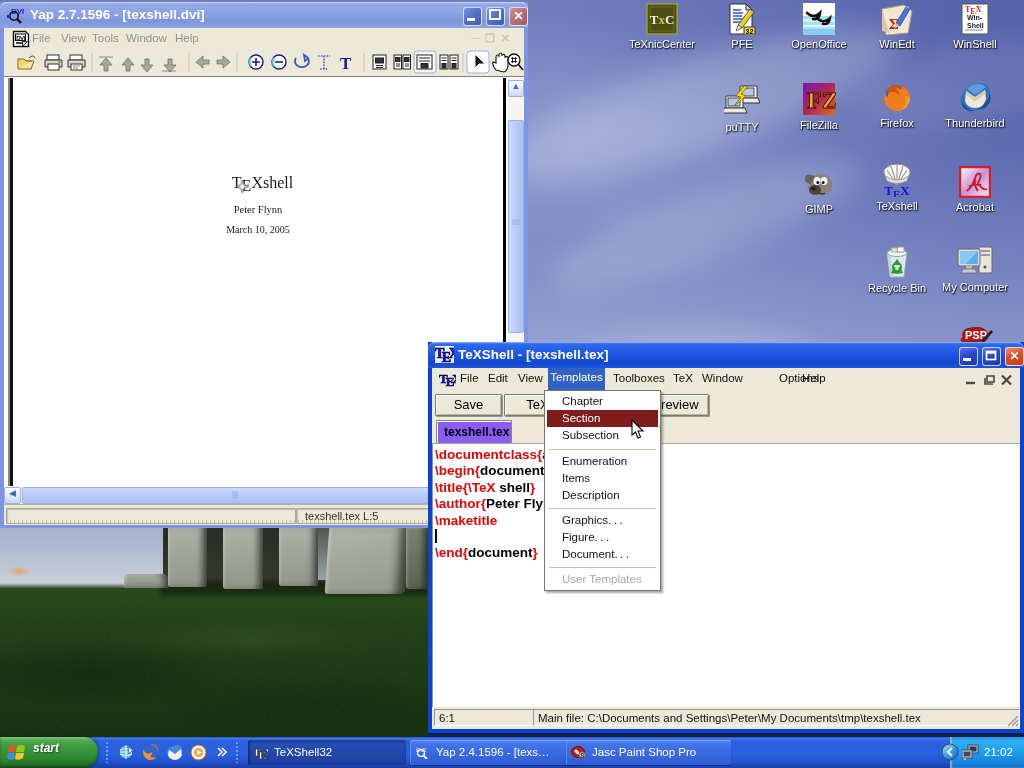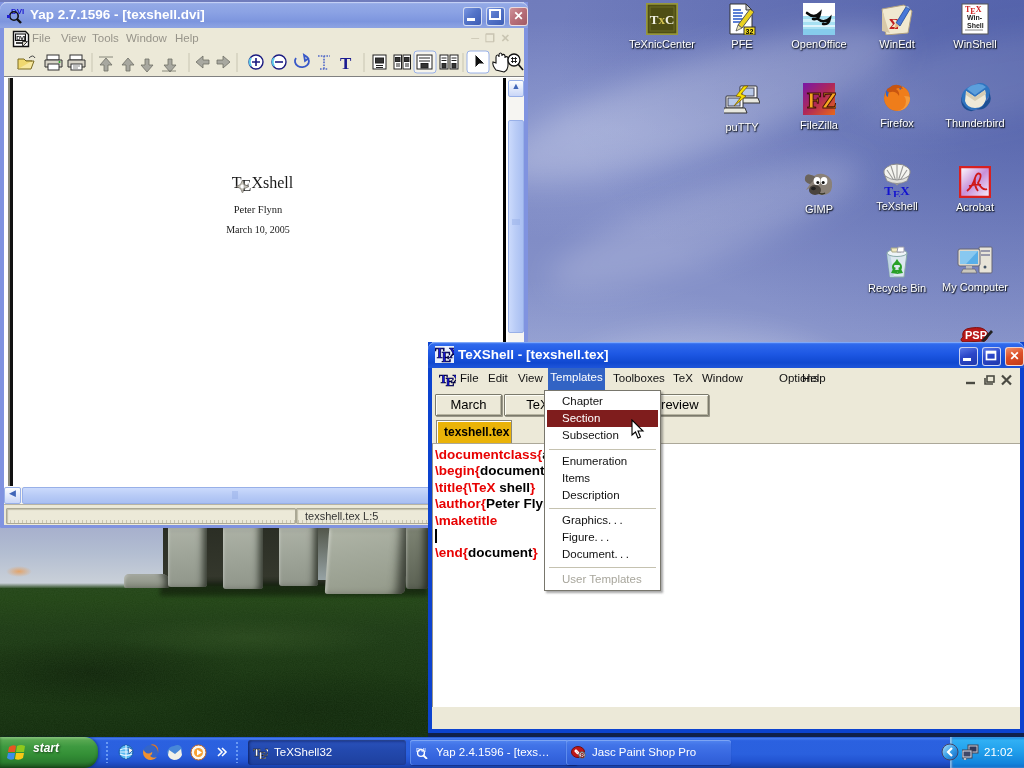--- a/index.html
+++ b/index.html
@@ -49,21 +49,21 @@
 
 #tx{left:428px;top:342px;width:596px;height:391px;background:#ece9d8;border:4px solid #0c43cf;border-top:none;box-sizing:border-box;}
 #tx .tbar{left:-4px;right:-4px;background:linear-gradient(180deg,#5a8ef8 0%,#2e68ec 10%,#1e58e4 45%,#1048d0 80%,#1c53d8 96%);box-shadow:inset 0 1px 0 #7fa8f8;}
 #tx .wbtn{background:linear-gradient(160deg,#5a78e8,#2c46c8 45%,#2038ac);}
 #tx .wbtn.cls{background:linear-gradient(160deg,#f09068,#dd4f28 45%,#c23c18);}
 #txmenu{height:22px;}
 #txmenu .mitem{color:#111;}
 #txtools{height:29px;}
 .cbtn{position:absolute;top:4px;height:20px;background:#ece9d8;border:1px solid #7b7a6c;border-radius:1px;box-shadow:inset 1px 1px 0 #fdfdf6, inset -1px -1px 0 #b8b5a2, 1px 1px 0 #9a9788;box-sizing:content-box;text-align:center;font-size:13px;color:#000;line-height:19px;}
 #txtabs{height:24px;position:relative;background:#ece9d8;border-bottom:0;}
-#txtab{position:absolute;left:4px;top:1px;width:76px;height:23px;background:#eab308;border:1px solid #8a887a;border-bottom:none;box-shadow:inset 1px 1px 0 #fff;box-sizing:border-box;font-weight:bold;font-size:12px;padding:4px 0 0 7px;}
+#txtab{position:absolute;left:4px;top:1px;width:76px;height:23px;background:#8b5cf6;border:1px solid #8a887a;border-bottom:none;box-shadow:inset 1px 1px 0 #fff;box-sizing:border-box;font-weight:bold;font-size:12px;padding:4px 0 0 7px;}
 #txedit{position:relative;background:#fff;height:264px;border-left:1px solid #9a9789;font-weight:bold;font-size:13.5px;font-family:"Liberation Sans",sans-serif;border-top:1px solid #aca899;box-sizing:border-box;}
 #txedit .ln{position:absolute;left:2px;white-space:pre;}
 .rd{color:#e80202;}
 #txstatus{position:absolute;left:0;top:365px;width:588px;height:22px;background:#ece9d8;font-size:11.5px;color:#111;}
 .scell2{position:absolute;top:2px;height:17px;border:1px solid;border-color:#9a9783 #fff #fff #9a9783;box-sizing:border-box;padding:2px 0 0 4px;}
 
 #pmenu{position:absolute;left:544px;top:390px;width:117px;height:201px;background:#fff;border:1px solid #78766c;box-sizing:border-box;box-shadow:2px 2px 2px rgba(60,60,60,.45);font-size:11.5px;color:#111;z-index:30;}
 #pmenu .mi{position:absolute;left:2px;width:111px;height:17px;padding:2px 0 8px 15px;box-sizing:border-box;}
 #pmenu .sep{position:absolute;left:4px;width:107px;height:1px;background:#c5c2b0;}
 .dicon{position:absolute;width:76px;text-align:center;}
@@ -482,36 +482,43 @@
       <span class="mitem" style="left:321px;margin-left:26px;">Options</span>
       <span class="mitem" style="left:370px;">Help</span>
  <svg width="52" height="14" style="position:absolute;right:4px;top:4px;">
         <path d="M2 11h9" stroke="#4a4a42" stroke-width="2.4"></path>
         <rect x="23" y="4" width="7" height="6" fill="none" stroke="#4a4a42" stroke-width="1.6"></rect>
         <path d="M21 6v6h8" fill="none" stroke="#4a4a42" stroke-width="1.6"></path>
         <path d="M38 3.5l9 9M47 3.5l-9 9" stroke="#4a4a42" stroke-width="2.2"></path>
       </svg>
 </div>
 <div id="txtools" class="btoolbar">
- <div class="cbtn" style="left:3px;width:65px;">March</div>
+ <div class="cbtn" style="left:3px;width:65px;">Save</div>
  <div class="cbtn" style="left:72px;width:65px;">TeX</div>
  <div class="cbtn" style="left:141px;width:65px;">LaTeX</div>
  <div class="cbtn" style="left:210px;width:65px;">Preview</div>
 </div>
 <div id="txtabs">
       <div id="txtab">texshell.tex</div>
     </div>
 <div id="txedit">
  <div class="ln" style="top:3px;"><span class="rd">\documentclass{</span>article<span class="rd">}</span></div>
  <div class="ln" style="top:19.4px;"><span class="rd">\begin{</span>document<span class="rd">}</span></div>
  <div class="ln" style="top:35.8px;"><span class="rd">\title{\TeX</span> shell<span class="rd">}</span></div>
  <div class="ln" style="top:52.2px;"><span class="rd">\author{</span>Peter Flynn<span class="rd">}</span></div>
  <div class="ln" style="top:68.6px;"><span class="rd">\maketitle</span></div>
  <div class="ln" style="top:85px;"><span style="display:inline-block;width:1.6px;height:14px;background:#000;"></span></div>
  <div class="ln" style="top:101.4px;"><span class="rd">\end{</span>document<span class="rd">}</span></div>
+</div>
+<div id="txstatus">
+ <div class="scell2" style="left:2px;width:100px;">6:1</div>
+ <div class="scell2" style="left:101px;width:487px;">Main file: C:\Documents and Settings\Peter\My Documents\tmp\texshell.tex</div>
+ <svg width="12" height="12" style="position:absolute;right:1px;bottom:2px;">
+        <path d="M11 1L1 11M11 5L5 11M11 9l-2 2" stroke="#999" stroke-width="1.4"></path>
+      </svg>
 </div>
 </div>
 <div id="pmenu">
  <div class="mi" style="top:2px;">Chapter</div>
  <div class="mi" style="top:19px;background:#7f1d1d;color:#fff;">Section</div>
  <div class="mi" style="top:36px;">Subsection</div>
  <div class="sep" style="top:58px;"></div>
  <div class="mi" style="top:62px;">Enumeration</div>
  <div class="mi" style="top:79px;">Items</div>
  <div class="mi" style="top:96px;">Description</div>

